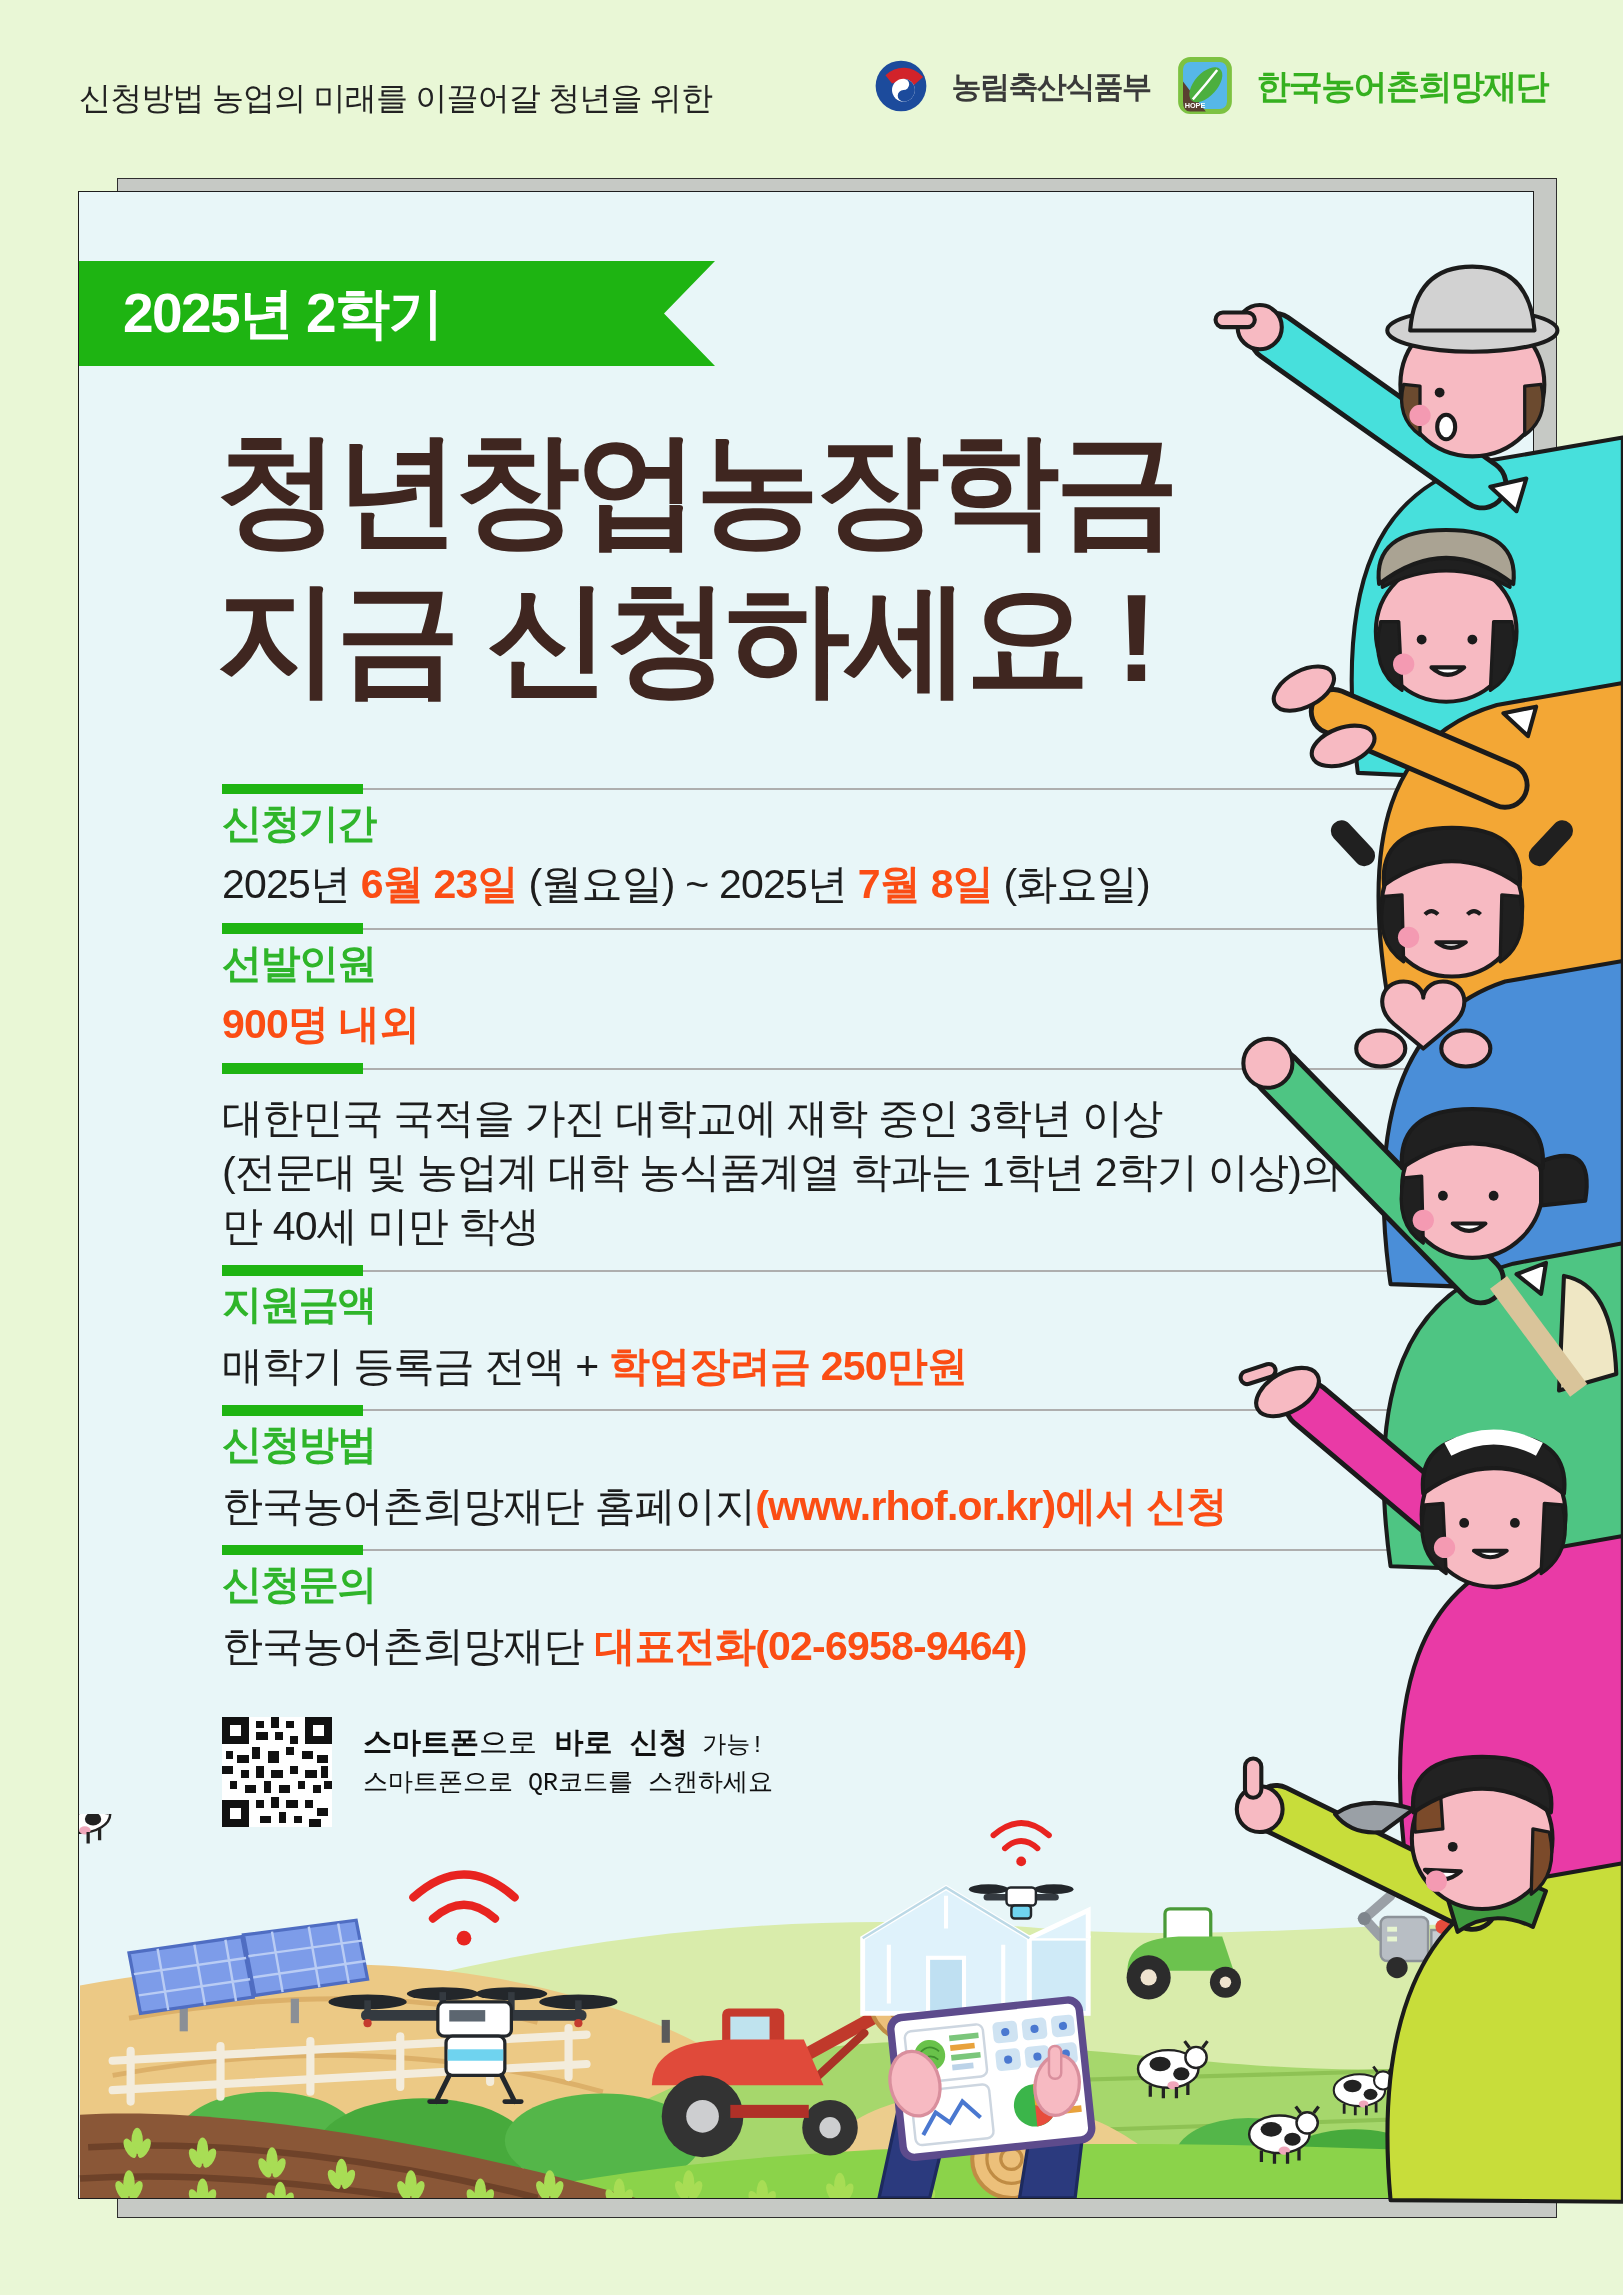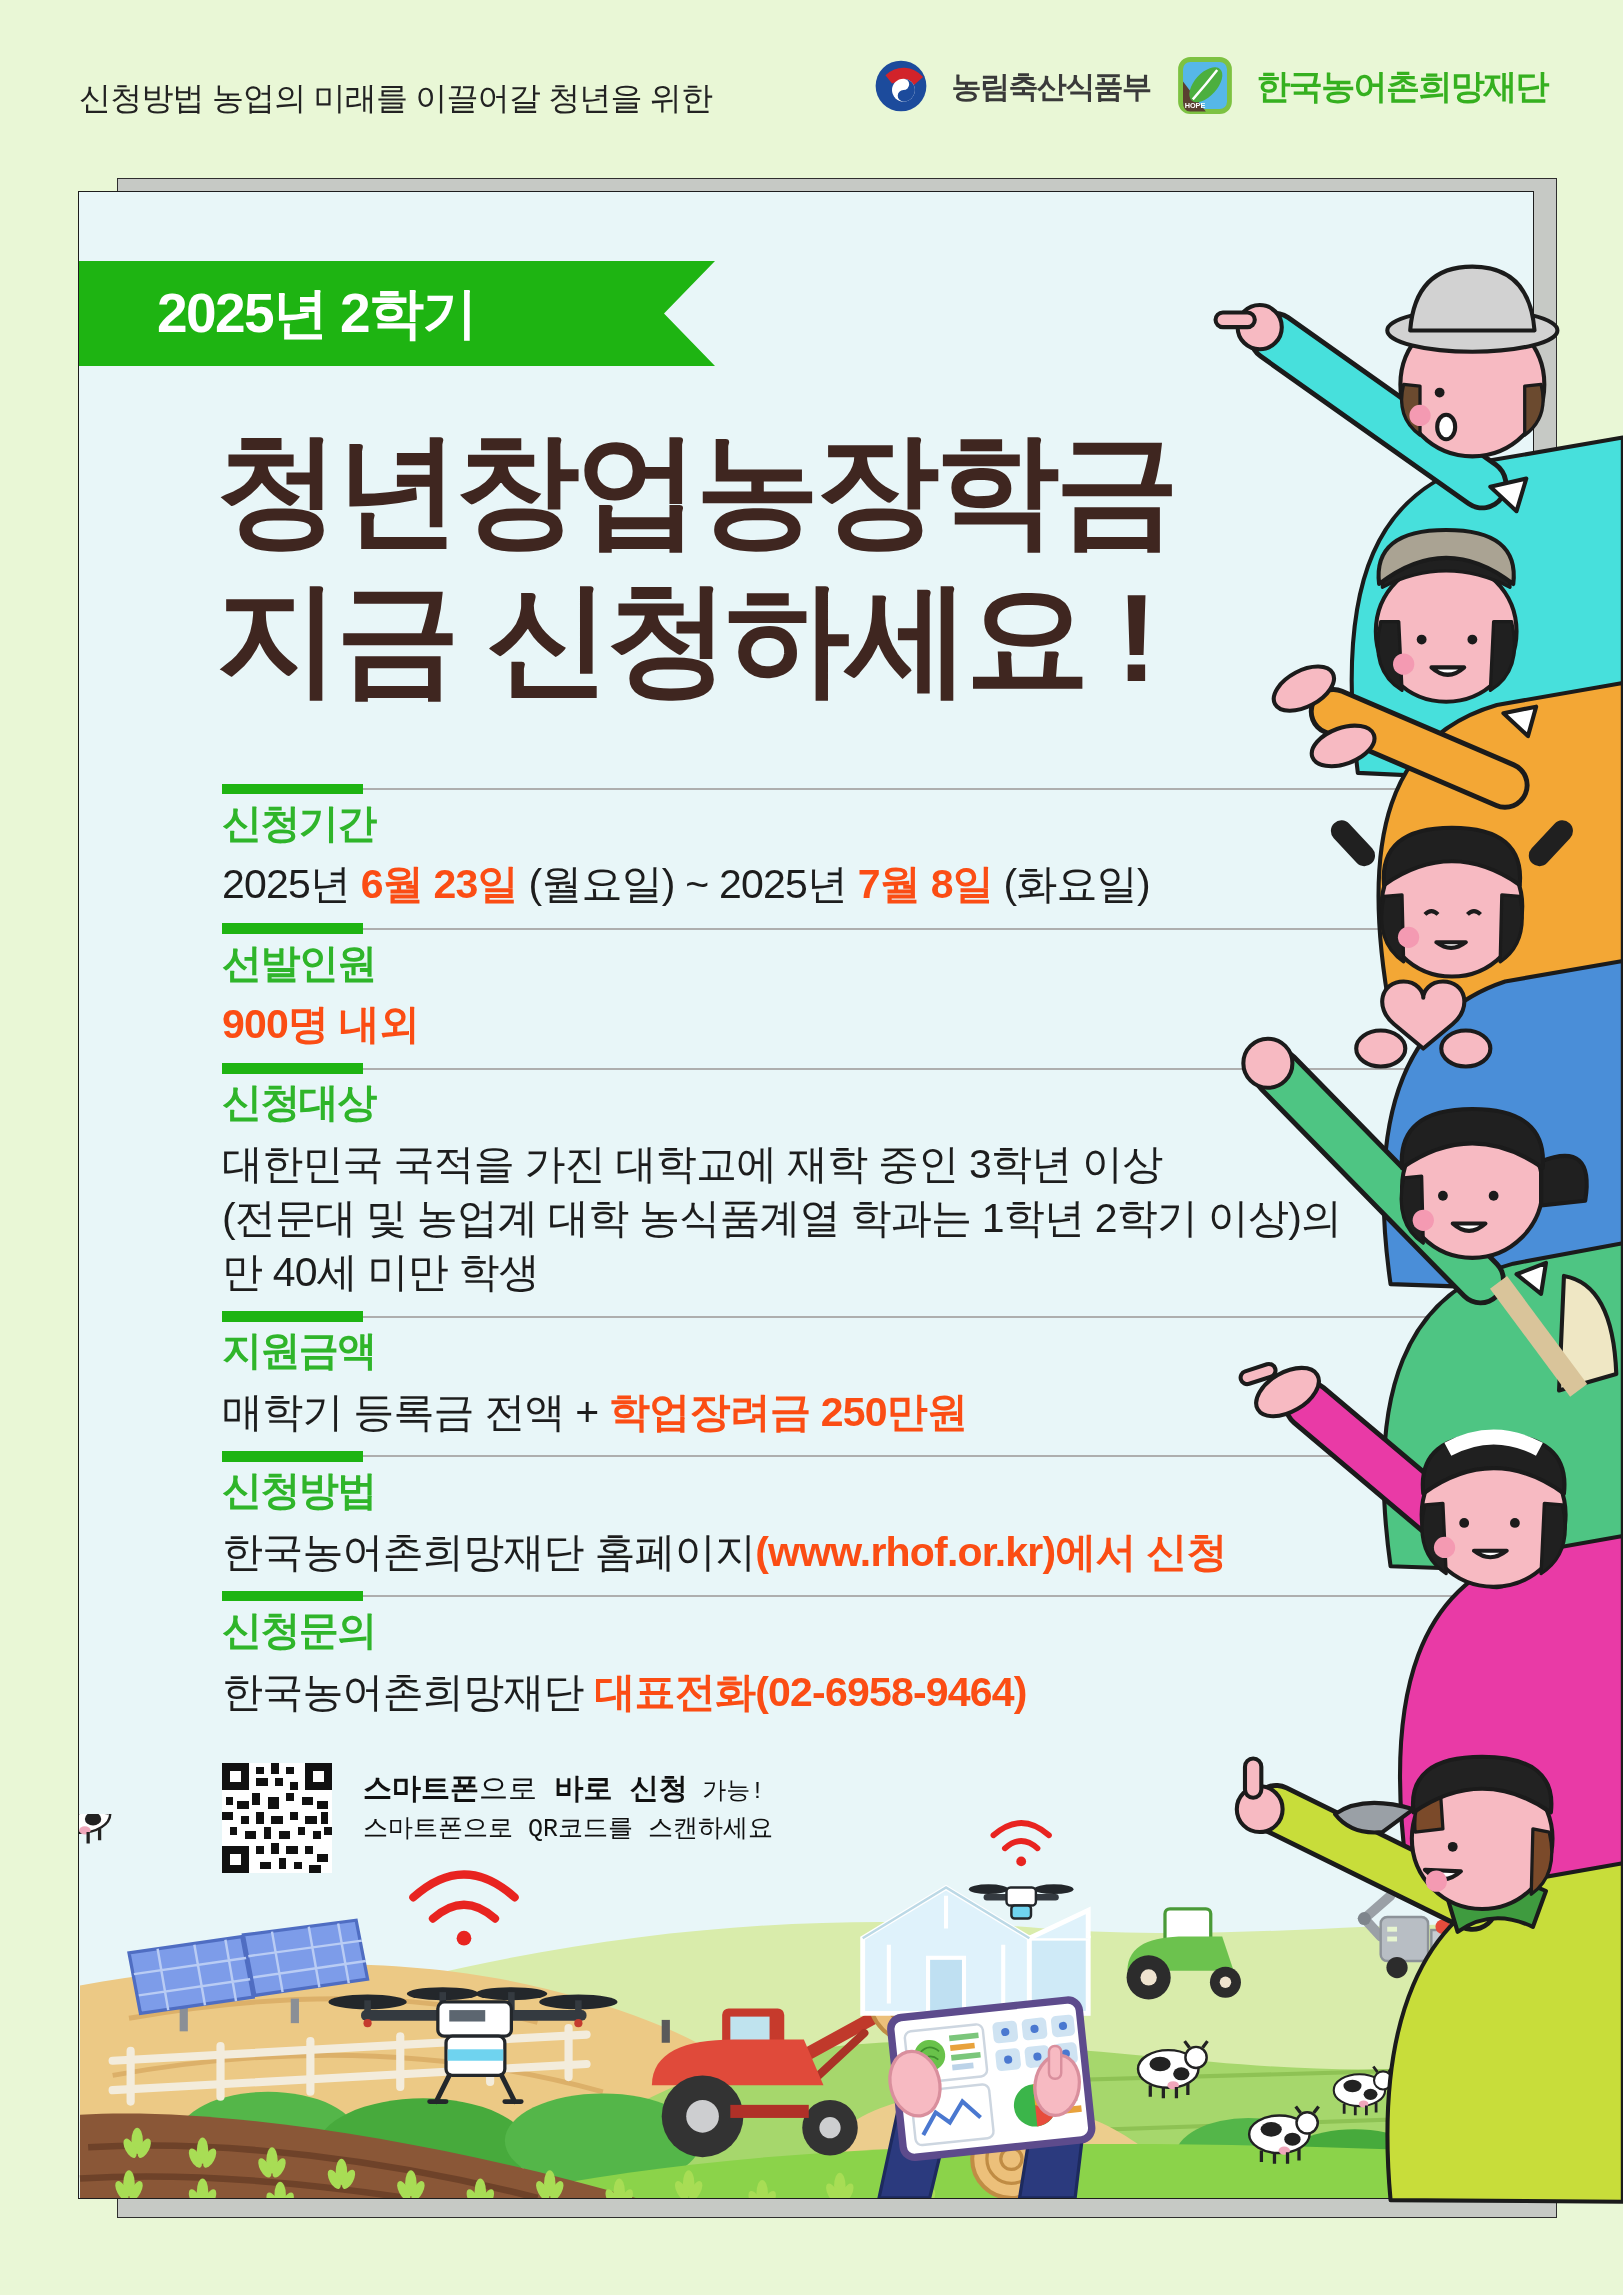--- a/index.html
+++ b/index.html
@@ -11,21 +11,21 @@
   body{position:relative;background:var(--page_bg);font-family:"Liberation Sans",sans-serif;overflow:hidden;color:#1d1d1d;}
   .tagline{position:absolute;left:79px;top:77px;font-size:32px;letter-spacing:-0.8px;color:#222;}
   .logos{position:absolute;top:57px;right:75px;display:flex;align-items:center;gap:28px;}
   .logo{display:flex;align-items:center;gap:24px;}
   .logo-mafra-text{font-size:30px;font-weight:700;color:#3a3a3a;letter-spacing:-1.6px;}
   .logo-found-text{font-size:34px;font-weight:800;color:#35b01f;letter-spacing:-1.6px;}
   .back-page{position:absolute;left:117px;top:178px;width:1440px;height:2040px;background:#c6c9c5;border:1.6px solid #2e2e2e;}
   .card{position:absolute;left:78px;top:191px;width:1456px;height:2008px;background:var(--card_bg);border:1.6px solid #1d1d1d;overflow:hidden;}
   .banner{position:absolute;left:0;top:69px;width:636px;height:105px;background:var(--accent_green);
     clip-path:polygon(0 0,100% 0,calc(100% - 51px) 50%,100% 100%,0 100%);
-    display:flex;align-items:center;padding-left:78px;color:#fff;font-size:55px;font-weight:700;letter-spacing:-1.6px;}
+    display:flex;align-items:center;padding-left:44px;color:#fff;font-size:55px;font-weight:700;letter-spacing:-1.6px;}
   .title{position:absolute;left:137px;top:223px;font-size:124px;font-weight:900;line-height:1.2;color:var(--title_brown);letter-spacing:-4.1px;}
   .sections{position:absolute;left:143px;top:596px;width:1248px;}
   .section{border-top:2.5px solid #aeaeae;position:relative;padding:9.8px 0 16.4px;}
   .section::before{content:"";position:absolute;left:0;top:-6.5px;width:141px;height:10.6px;background:var(--accent_green);}
   .section-heading{font-size:40px;font-weight:800;color:var(--heading_green);letter-spacing:-1.6px;line-height:1.15;}
   .section-body{margin-top:11.5px;font-size:41px;letter-spacing:-0.8px;color:#1d1d1d;}
   .section-body .rich-line{line-height:1.32;}
   .hl{color:var(--highlight_orange);font-weight:800;}
   .qr-row{display:flex;gap:31px;margin-top:28px;align-items:flex-start;}
   .qr-box{width:110px;height:110px;flex:0 0 auto;background:#fff;}
@@ -86,21 +86,20 @@
           <div class="rich-line"><span>2025년 </span><span class="hl">6월 23일</span><span> (월요일) ~ 2025년 </span><span class="hl">7월 8일</span><span> (화요일)</span></div>
         </div>
     </div>
     <div class="section">
       <div class="section-heading">선발인원</div>
       <div class="section-body">
           <div class="rich-line"><span class="hl">900명 내외</span></div>
         </div>
     </div>
     <div class="section">
-      <div class="section-heading">신청대상</div>
       <div class="section-body">
           <div class="rich-line"><span>대한민국 국적을 가진 대학교에 재학 중인 3학년 이상</span></div>
           <div class="rich-line"><span>(전문대 및 농업계 대학 농식품계열 학과는 1학년 2학기 이상)의</span></div>
           <div class="rich-line"><span>만 40세 미만 학생</span></div>
         </div>
     </div>
     <div class="section">
       <div class="section-heading">지원금액</div>
       <div class="section-body">
           <div class="rich-line"><span>매학기 등록금 전액 + </span><span class="hl">학업장려금 250만원</span></div>

